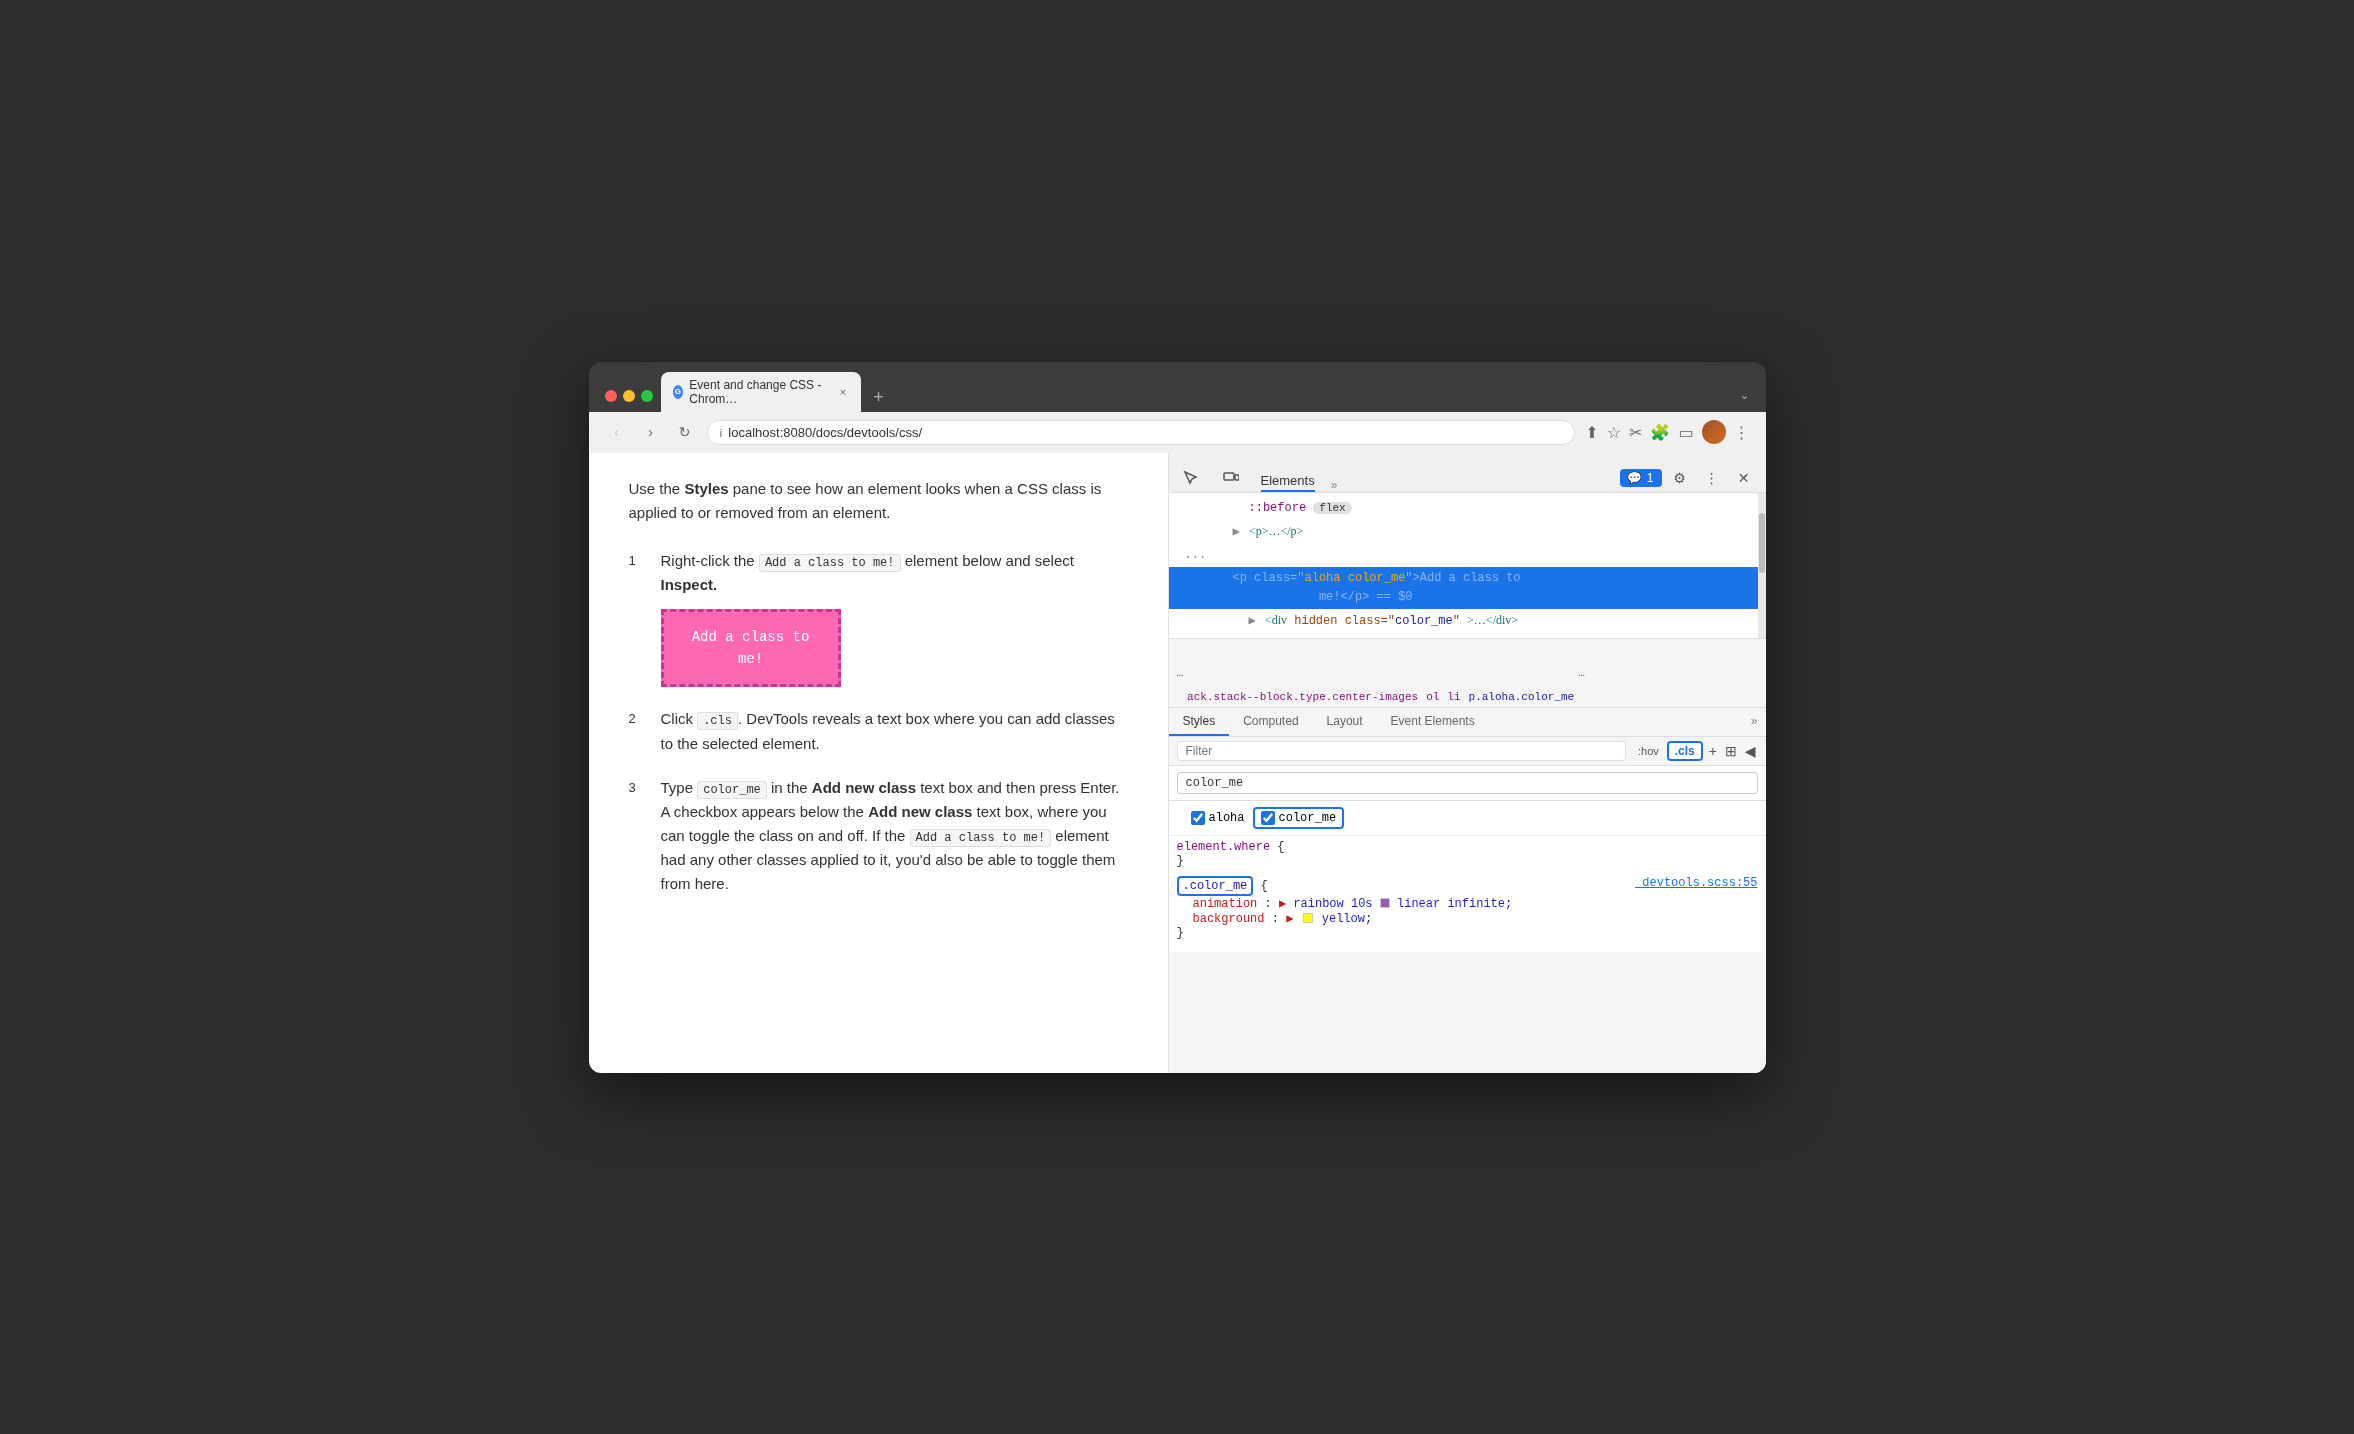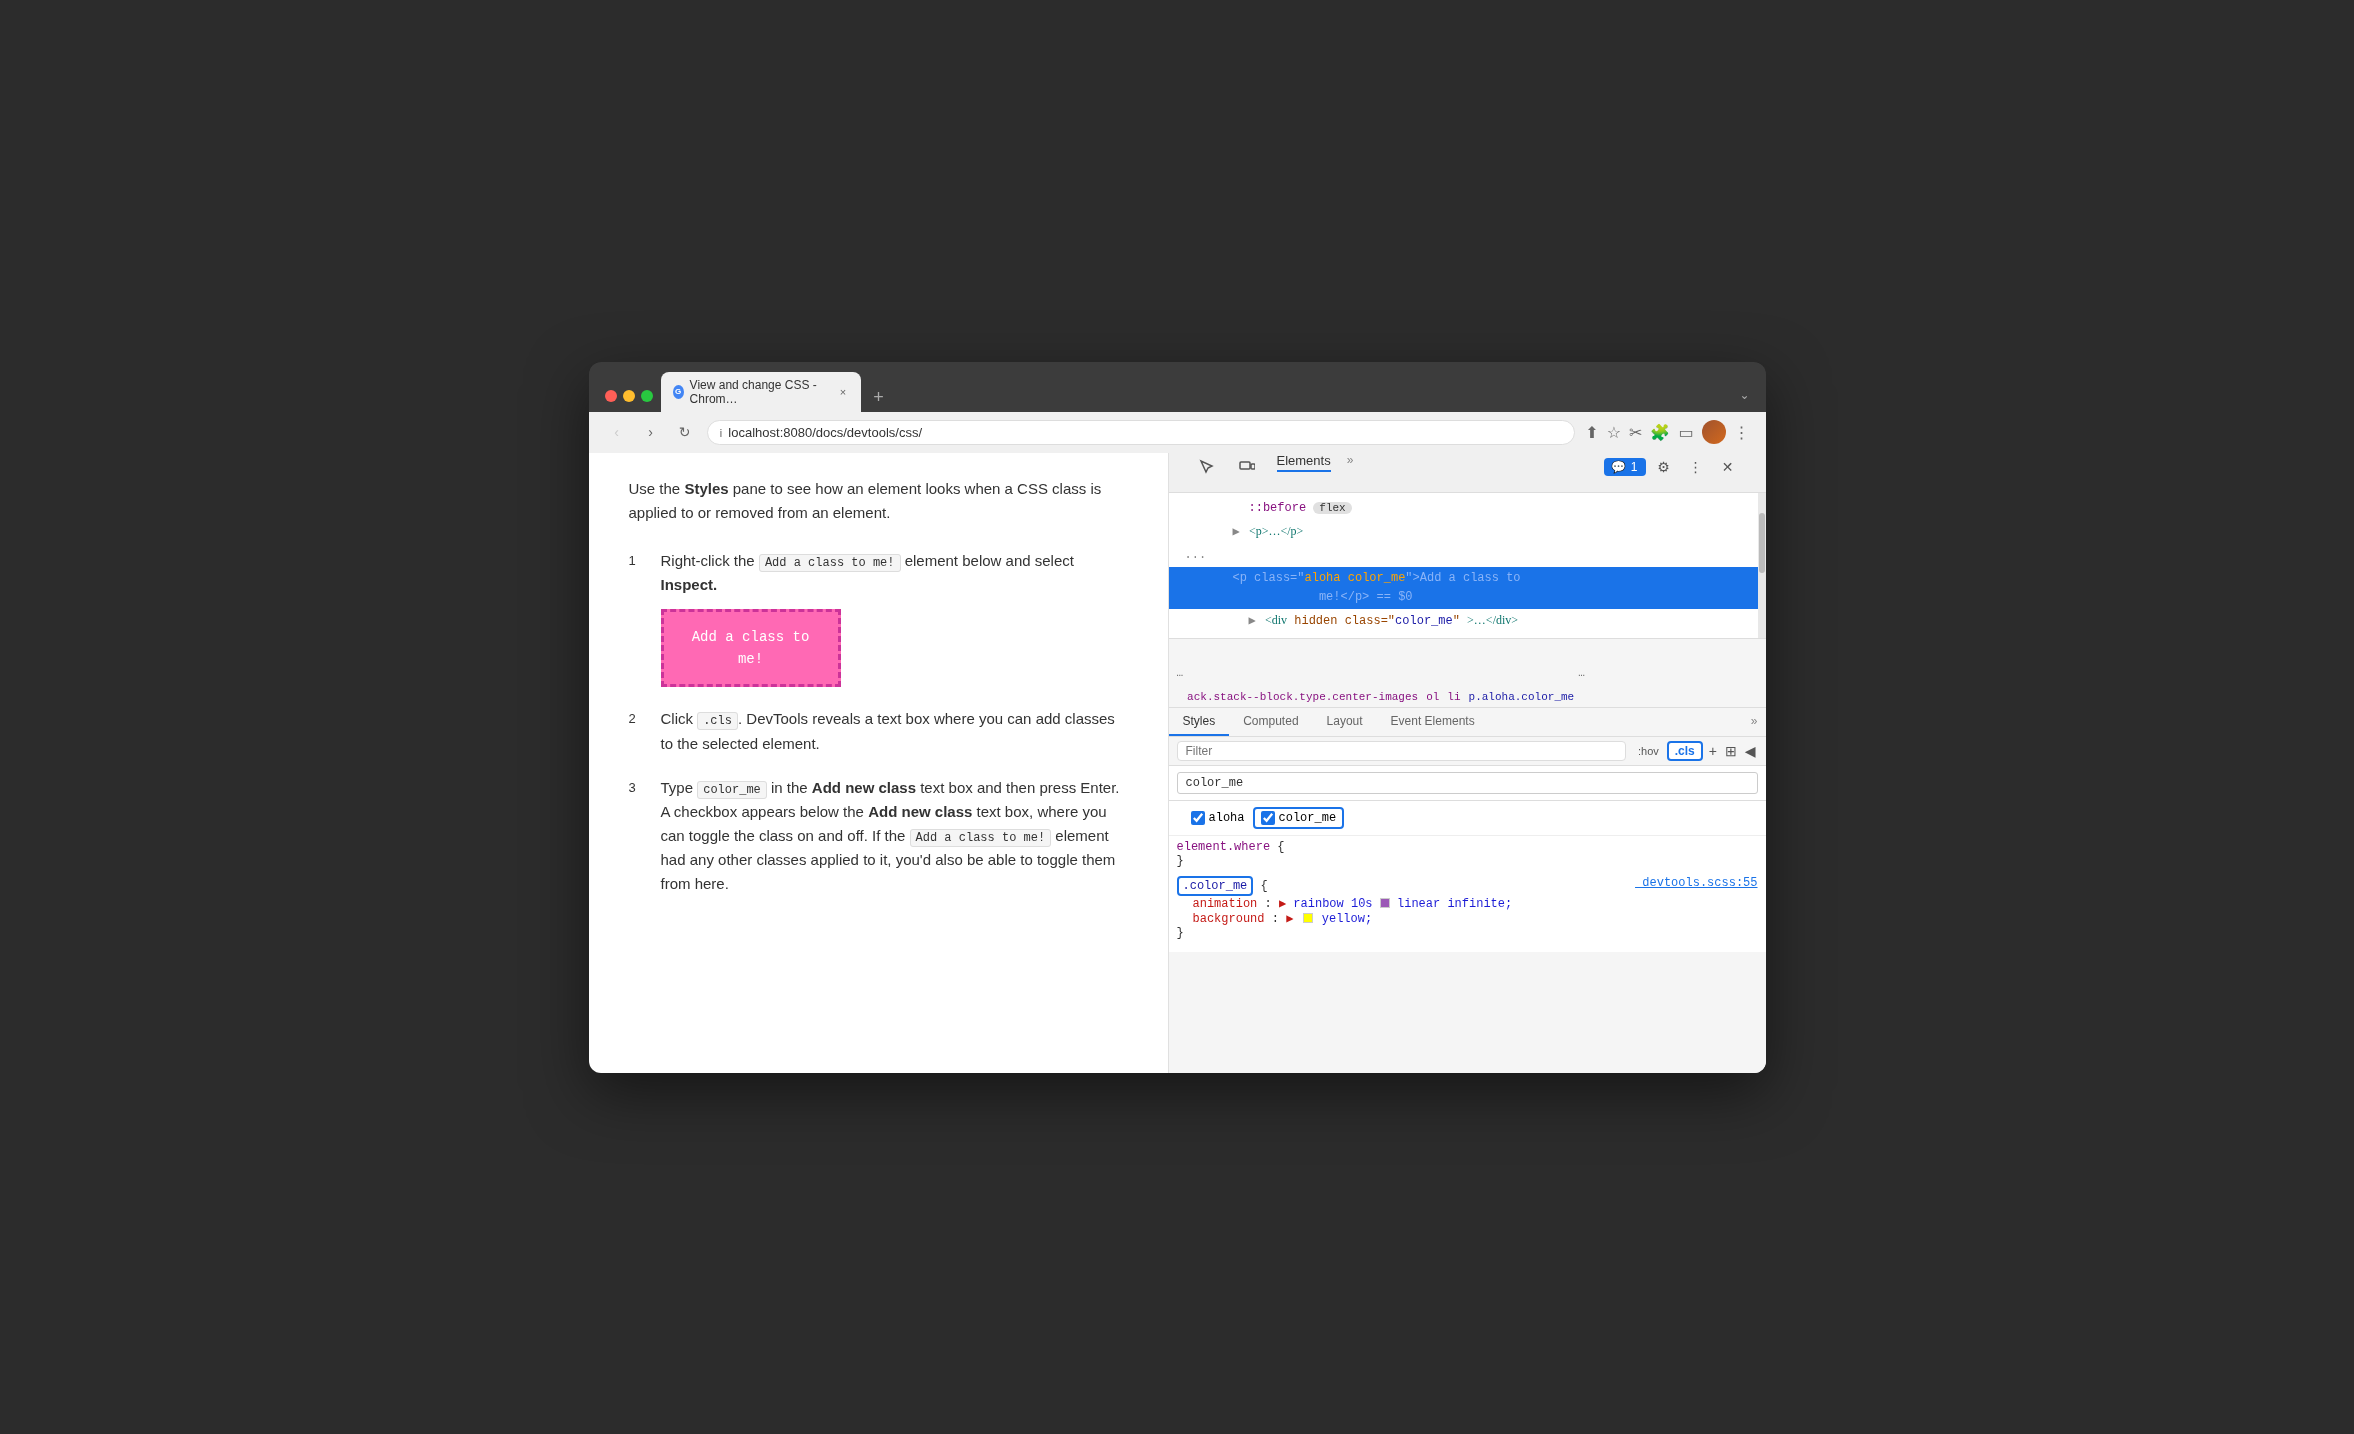--- a/index.html
+++ b/index.html
@@ -176,23 +176,23 @@
     .devtools-panel {
       flex: 1;
       background: #f5f5f5;
       display: flex;
       flex-direction: column;
       font-size: 12px;
     }
     .devtools-header {
       background: #f0f0f0;
       border-bottom: 1px solid #ddd;
-      padding: 0 24px;
-      display: flex;
-      align-items: flex-start;
+      padding: 0 8px;
+      display: flex;
+      align-items: flex-end;
       gap: 12px;
       height: 40px;
     }
     .devtools-icon-btn {
       width: 28px; height: 28px;
       display: flex; align-items: center; justify-content: center;
       cursor: pointer;
       border-radius: 4px;
       color: #555;
       font-size: 14px;
@@ -414,21 +414,21 @@
 
   <div class="title-bar">
     <div class="traffic-lights">
       <div class="traffic-light tl-red"></div>
       <div class="traffic-light tl-yellow"></div>
       <div class="traffic-light tl-green"></div>
     </div>
     <div class="tab-bar">
       <div class="tab">
         <div class="tab-favicon">G</div>
-        <span>View and change CSS - Chrom…</span>
+        <span>Event and change CSS - Chrom…</span>
         <div class="tab-close">×</div>
       </div>
       <div class="tab-new">+</div>
     </div>
     <div class="tab-menu-arrow">⌄</div>
   </div>
 
   <div class="address-bar">
     <div class="nav-btn disabled">‹</div>
     <div class="nav-btn">›</div>

